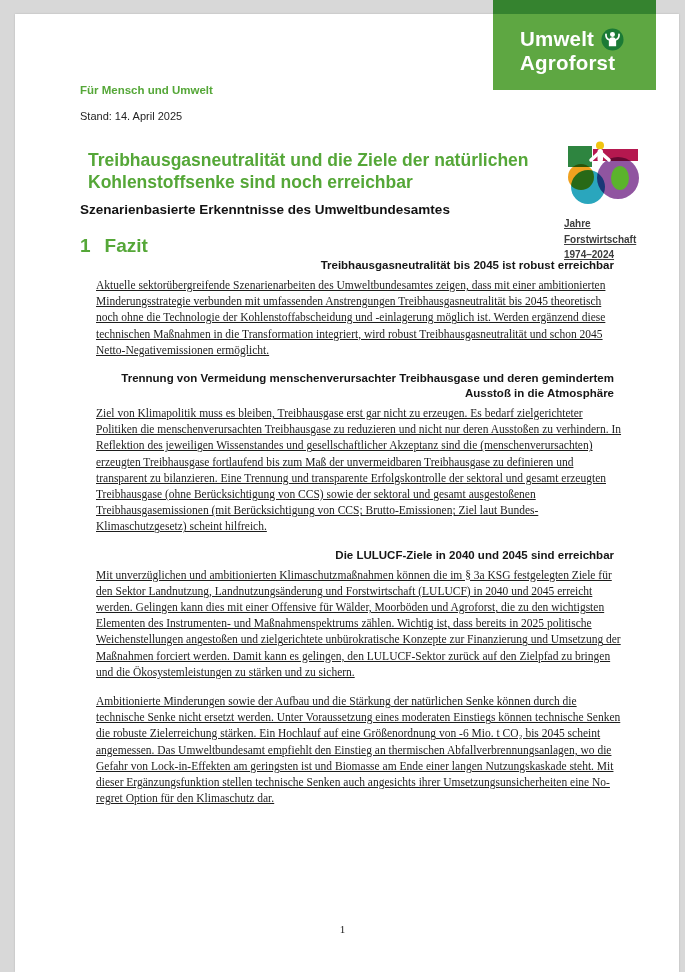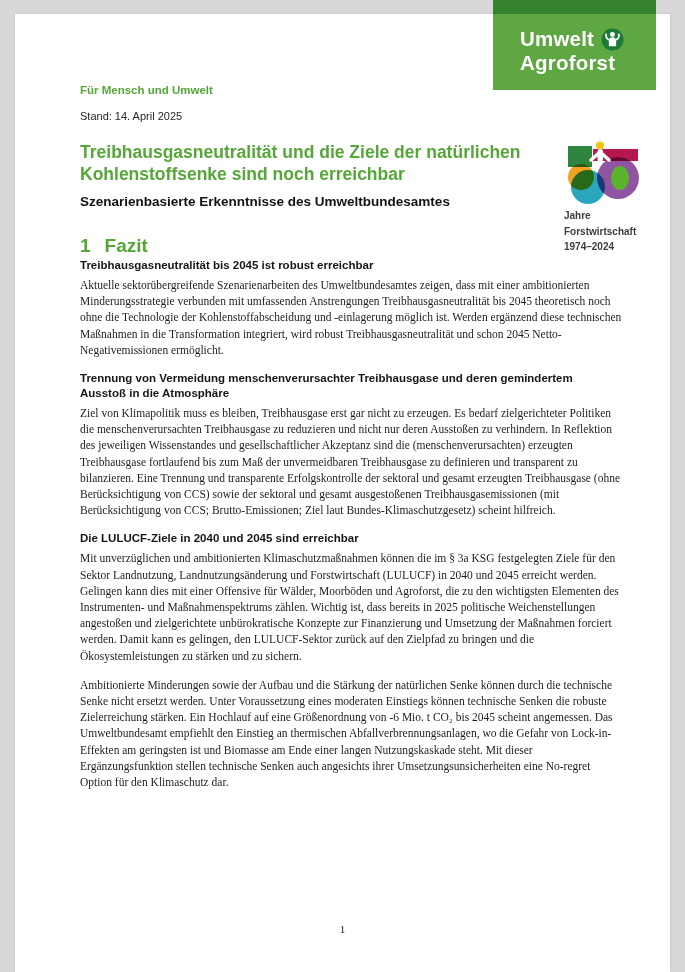--- a/index.html
+++ b/index.html
@@ -7,52 +7,53 @@
     width:685px;height:972px;
     background:#d8d8d8;
     position:relative;
     overflow:hidden;
     font-family:"Liberation Sans",sans-serif;
   }
   .page{
     position:absolute;left:15px;top:14px;width:655px;height:958px;
     background:#ffffff;
     box-shadow:0 0 2px rgba(0,0,0,0.15);
+    padding-left:9px;
   }
   
   .uba-logo{position:absolute;left:493px;top:0;width:163px;}
   .uba-topbar{height:14px;background:#35832f;}
   .uba-box{height:76px;background:#5ea742;padding:13px 0 0 27px;box-sizing:border-box;}
   .uba-line{display:flex;align-items:center;gap:7px;
     font:700 20.5px/24px "Liberation Sans",sans-serif;color:#ffffff;letter-spacing:0.2px;}
   .uba-person{width:23px;height:23px;flex:0 0 auto;}
   
   .tagline{position:absolute;left:65px;top:69px;
     font:700 11.5px/14px "Liberation Sans",sans-serif;color:#55a738;}
   .stand{position:absolute;left:65px;top:95px;
     font:500 11px/14px "Liberation Sans",sans-serif;color:#1f1f1f;text-align:center;}
-  .title{position:absolute;left:65px;top:127px;width:505px;margin:0;
+  .title{position:absolute;left:65px;top:127px;width:505px;margin:8px;
     font:700 17.5px/22px "Liberation Sans",sans-serif;color:#55a738;}
-  .subtitle{position:absolute;left:65px;top:179px;width:505px;
+  .subtitle{position:absolute;left:65px;top:187px;width:505px;
     font:700 13.5px/17px "Liberation Sans",sans-serif;color:#121212;}
   .chapter{position:absolute;left:65px;top:220px;
     font:700 19px/24px "Liberation Sans",sans-serif;color:#55a738;}
   .chapter .num{margin-right:14px;}
   
   .anniv{position:absolute;left:543px;top:124px;width:112px;}
   .anniv svg{display:block;}
-  .anniv-text{margin:0 0 0 6px;
-    font:700 10px/15.5px "Liberation Sans",sans-serif;color:#3d3d3d;}
+  .anniv-text{margin:8px 0 0 6px;
+    font:700 10px/15.5px "Liberation Sans",sans-serif;color:#3d3d3d;text-decoration:underline;}
   
   .sections{position:absolute;left:65px;top:244px;width:542px;}
   .sec h3{margin:0 8px 4px 0;
-    font:700 11.5px/15px "Liberation Sans",sans-serif;color:#161616;}
-  .sec p{margin:0 0 13px 0;
+    font:700 11.5px/15px "Liberation Sans",sans-serif;color:#161616;text-align:right;}
+  .sec p{margin:0 0 13px 16px;
     font:400 11.5px/16.2px "Liberation Serif","DejaVu Serif",serif;color:#1d1d1d;
-    text-rendering:optimizeLegibility;}
+    text-rendering:optimizeLegibility;text-decoration:underline;}
   .pagenum{position:absolute;left:0;top:908px;width:655px;text-align:center;
     font:400 11px/14px "Liberation Serif","DejaVu Serif",serif;color:#222222;}
 </style>
 </head>
 <body>
 
 <div class="page">
 
   <div class="tagline">Für Mensch und Umwelt</div>
   <div class="stand">Stand: 14. April 2025</div>

